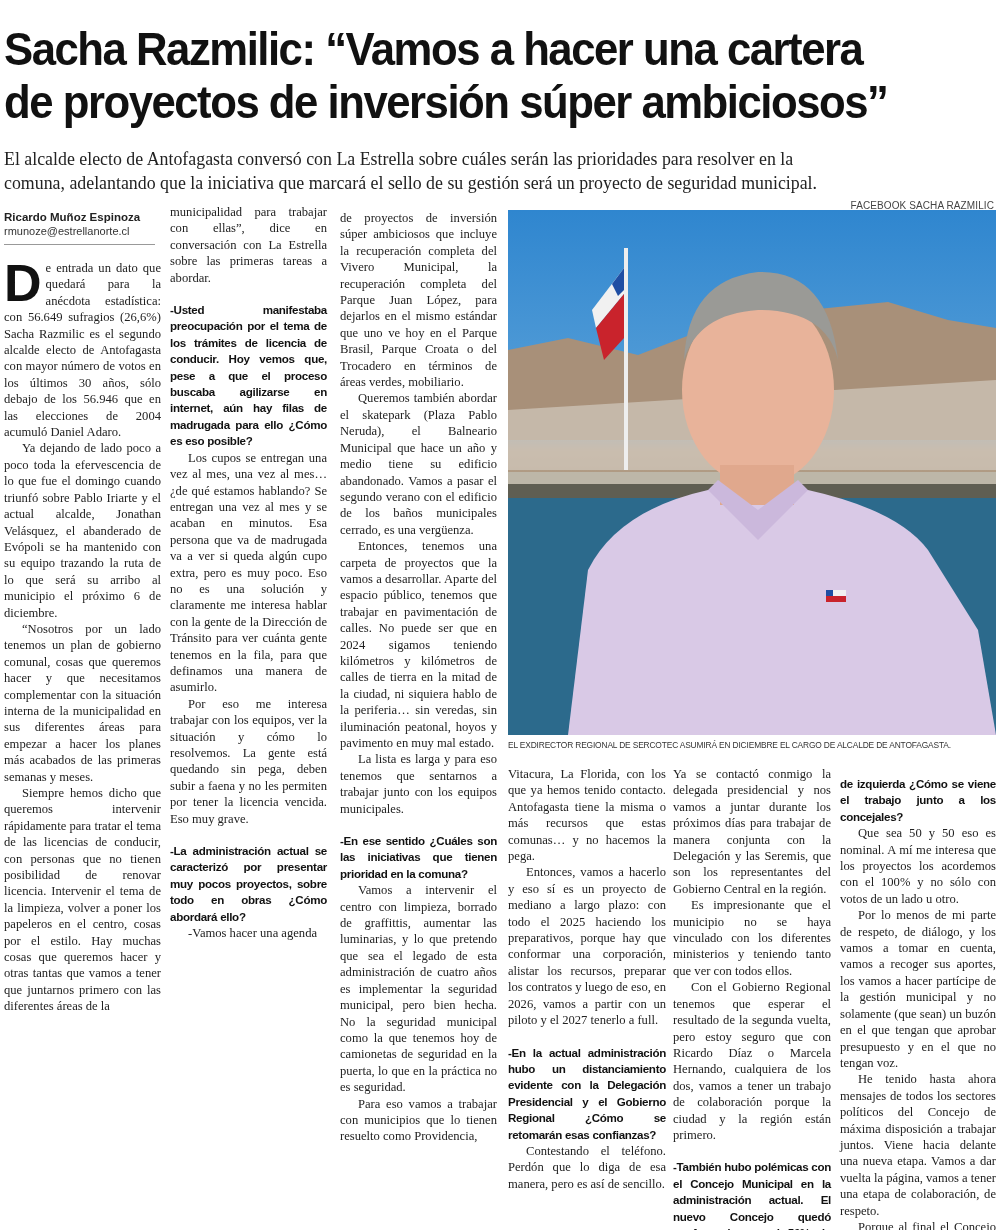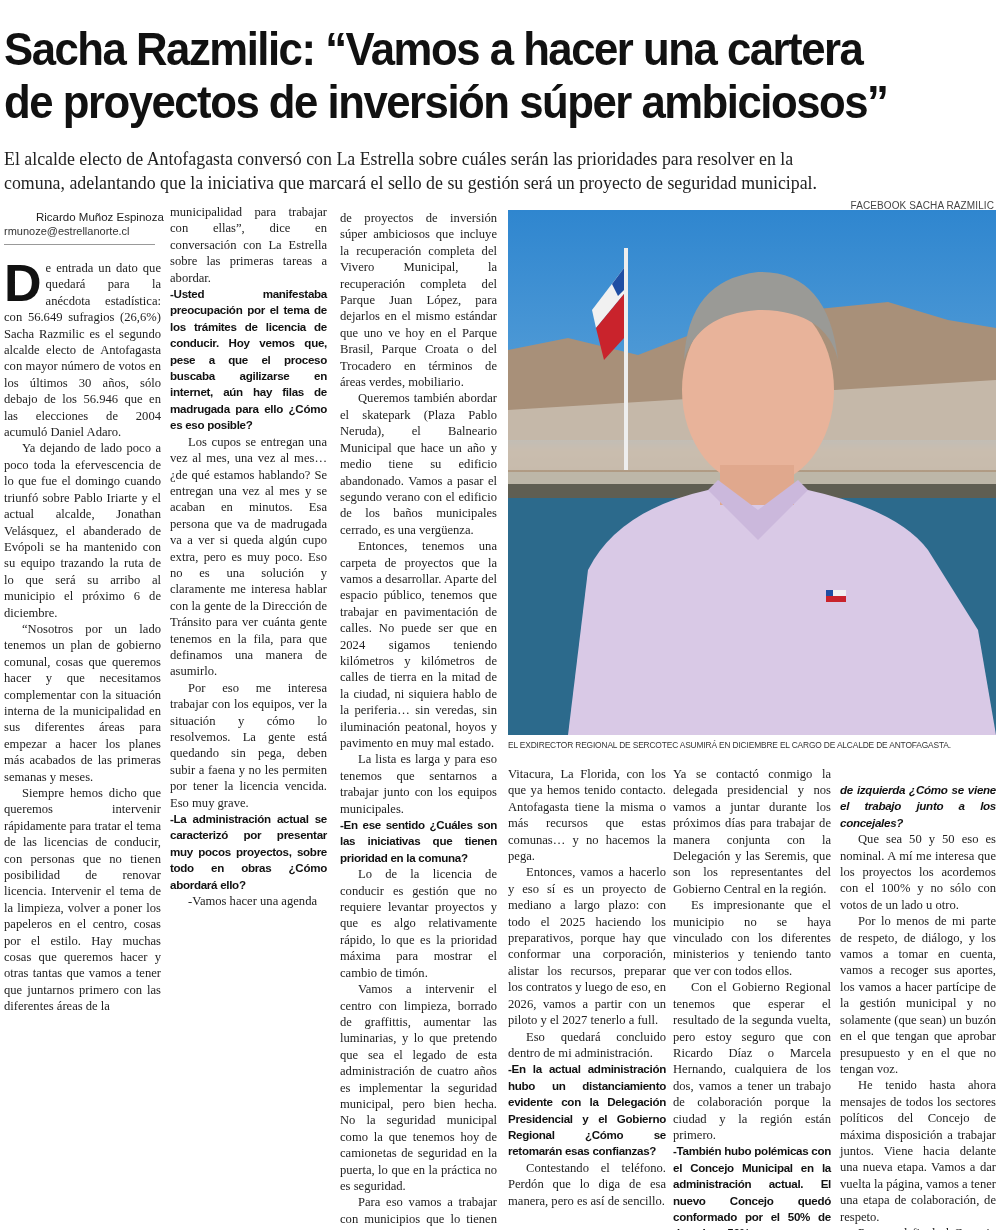--- a/index.html
+++ b/index.html
@@ -15,37 +15,37 @@
   }
   .headline div { width: 1070px; }
 
   .subhead {
     position: absolute; left: 4px; top: 147px; width: 1060px;
     font-family: "Liberation Serif", serif; font-size: 19.5px; line-height: 24px;
     color: #222; transform: scaleX(0.915); transform-origin: left top;
   }
 
   .byline { position: absolute; left: 4px; top: 210px; width: 160px; }
-  .byline .author { font-family: "Liberation Sans", sans-serif; font-weight: normal; font-size: 11.5px; color: #222; line-height: 14px; margin-left: 32px; }
+  .byline .author { font-family: "Liberation Sans", sans-serif; font-weight: bold; font-size: 11.5px; color: #222; line-height: 14px; }
   .byline .email { font-family: Liberation Sans, sans-serif; font-size: 11px; color: #333; line-height: 14px; }
   .byline-rule { position: absolute; left: 4px; top: 244px; width: 151px; height: 1px; background: #999; }
 
   .col {
     position: absolute; width: 157px;
     font-family: "Liberation Serif", serif; font-size: 12.6px; line-height: 16.4px;
     color: #222; text-align: justify; hyphens: manual;
   }
   .col p { text-indent: 18px; }
   .col p.noindent { text-indent: 0; }
   .col .q {
     font-family: "Liberation Sans", sans-serif; font-weight: bold; font-size: 11.6px;
-    line-height: 16.4px; text-indent: 0; margin-top: 0; color: #111;
+    line-height: 16.4px; text-indent: 0; margin-top: 16px; color: #111;
     letter-spacing: -0.3px;
   }
-  .col .q.top { margin-top: 16px; font-style: italic; }
+  .col .q.top { margin-top: 10px; }
 
   .dropcap {
     float: left; font-family: "Liberation Sans", sans-serif; font-weight: bold;
     font-size: 52px; line-height: 42px; margin: 2px 4px 0 0; color: #111;
   }
 
   .c1 { left: 4px; top: 260px; }
   .c2 { left: 170px; top: 204px; }
   .c3 { left: 340px; top: 210px; }
   .c4 { left: 508px; top: 766px; width: 158px; }
@@ -101,21 +101,20 @@
   <p class="q">-La administración actual se caracterizó por presentar muy pocos proyectos, sobre todo en obras ¿Cómo abordará ello?</p>
   <p>-Vamos hacer una agenda</p>
 </div>
 
 <div class="col c3">
   <p class="noindent">de proyectos de inversión súper ambiciosos que incluye la recuperación completa del Vivero Municipal, la recuperación completa del Parque Juan López, para dejarlos en el mismo estándar que uno ve hoy en el Parque Brasil, Parque Croata o del Trocadero en términos de áreas verdes, mobiliario.</p>
   <p>Queremos también abordar el skatepark (Plaza Pablo Neruda), el Balneario Municipal que hace un año y medio tiene su edificio abandonado. Vamos a pasar el segundo verano con el edificio de los baños municipales cerrado, es una vergüenza.</p>
   <p>Entonces, tenemos una carpeta de proyectos que la vamos a desarrollar. Aparte del espacio público, tenemos que trabajar en pavimentación de calles. No puede ser que en 2024 sigamos teniendo kilómetros y kilómetros de calles de tierra en la mitad de la ciudad, ni siquiera hablo de la periferia… sin veredas, sin iluminación peatonal, hoyos y pavimento en muy mal estado.</p>
   <p>La lista es larga y para eso tenemos que sentarnos a trabajar junto con los equipos municipales.</p>
   <p class="q">-En ese sentido ¿Cuáles son las iniciativas que tienen prioridad en la comuna?</p>
-  <p>Lo de la licencia de conducir es gestión que no requiere levantar proyectos y que es algo relativamente rápido, lo que es la prioridad máxima para mostrar el cambio de timón.</p>
   <p>Vamos a intervenir el centro con limpieza, borrado de graffittis, aumentar las luminarias, y lo que pretendo que sea el legado de esta administración de cuatro años es implementar la seguridad municipal, pero bien hecha. No la seguridad municipal como la que tenemos hoy de camionetas de seguridad en la puerta, lo que en la práctica no es seguridad.</p>
   <p>Para eso vamos a trabajar con municipios que lo tienen resuelto como Providencia,</p>
 </div>
 
 <div class="photo-credit">FACEBOOK SACHA RAZMILIC</div>
 <div class="photo">
   <svg width="488" height="525" viewBox="0 0 488 525">
 
     <path d="M0 140 L60 128 L130 145 L200 118 L300 100 L380 92 L440 110 L488 118 L488 230 L0 230 Z" fill="#a89079"></path>
     <path d="M0 200 L488 170 L488 260 L0 260 Z" fill="#cfc6b9" opacity="0.75"></path>
@@ -144,21 +143,20 @@
         <rect x="318" y="380" width="7" height="6" fill="#1f4ea3"></rect>
       </g>
     </g>
   </svg>
 </div>
 <div class="caption">EL EXDIRECTOR REGIONAL DE SERCOTEC ASUMIRÁ EN DICIEMBRE EL CARGO DE ALCALDE DE ANTOFAGASTA.</div>
 
 <div class="col c4">
   <p class="noindent">Vitacura, La Florida, con los que ya hemos tenido contacto. Antofagasta tiene la misma o más recursos que estas comunas… y no hacemos la pega.</p>
   <p>Entonces, vamos a hacerlo y eso sí es un proyecto de mediano a largo plazo: con todo el 2025 haciendo los preparativos, porque hay que conformar una corporación, alistar los recursos, preparar los contratos y luego de eso, en 2026, vamos a partir con un piloto y el 2027 tenerlo a full.</p>
-  <p>Eso quedará concluido dentro de mi administración.</p>
   <p class="q">-En la actual administración hubo un distanciamiento evidente con la Delegación Presidencial y el Gobierno Regional ¿Cómo se retomarán esas confianzas?</p>
   <p>Contestando el teléfono. Perdón que lo diga de esa manera, pero es así de sencillo.</p>
 </div>
 
 <div class="col c5">
   <p class="noindent">Ya se contactó conmigo la delegada presidencial y nos vamos a juntar durante los próximos días para trabajar de manera conjunta con la Delegación y las Seremis, que son los representantes del Gobierno Central en la región.</p>
   <p>Es impresionante que el municipio no se haya vinculado con los diferentes ministerios y teniendo tanto que ver con todos ellos.</p>
   <p>Con el Gobierno Regional tenemos que esperar el resultado de la segunda vuelta, pero estoy seguro que con Ricardo Díaz o Marcela Hernando, cualquiera de los dos, vamos a tener un trabajo de colaboración porque la ciudad y la región están primero.</p>
   <p class="q">-También hubo polémicas con el Concejo Municipal en la administración actual. El nuevo Concejo quedó conformado por el 50% de derecha y 50%</p>
 </div>

